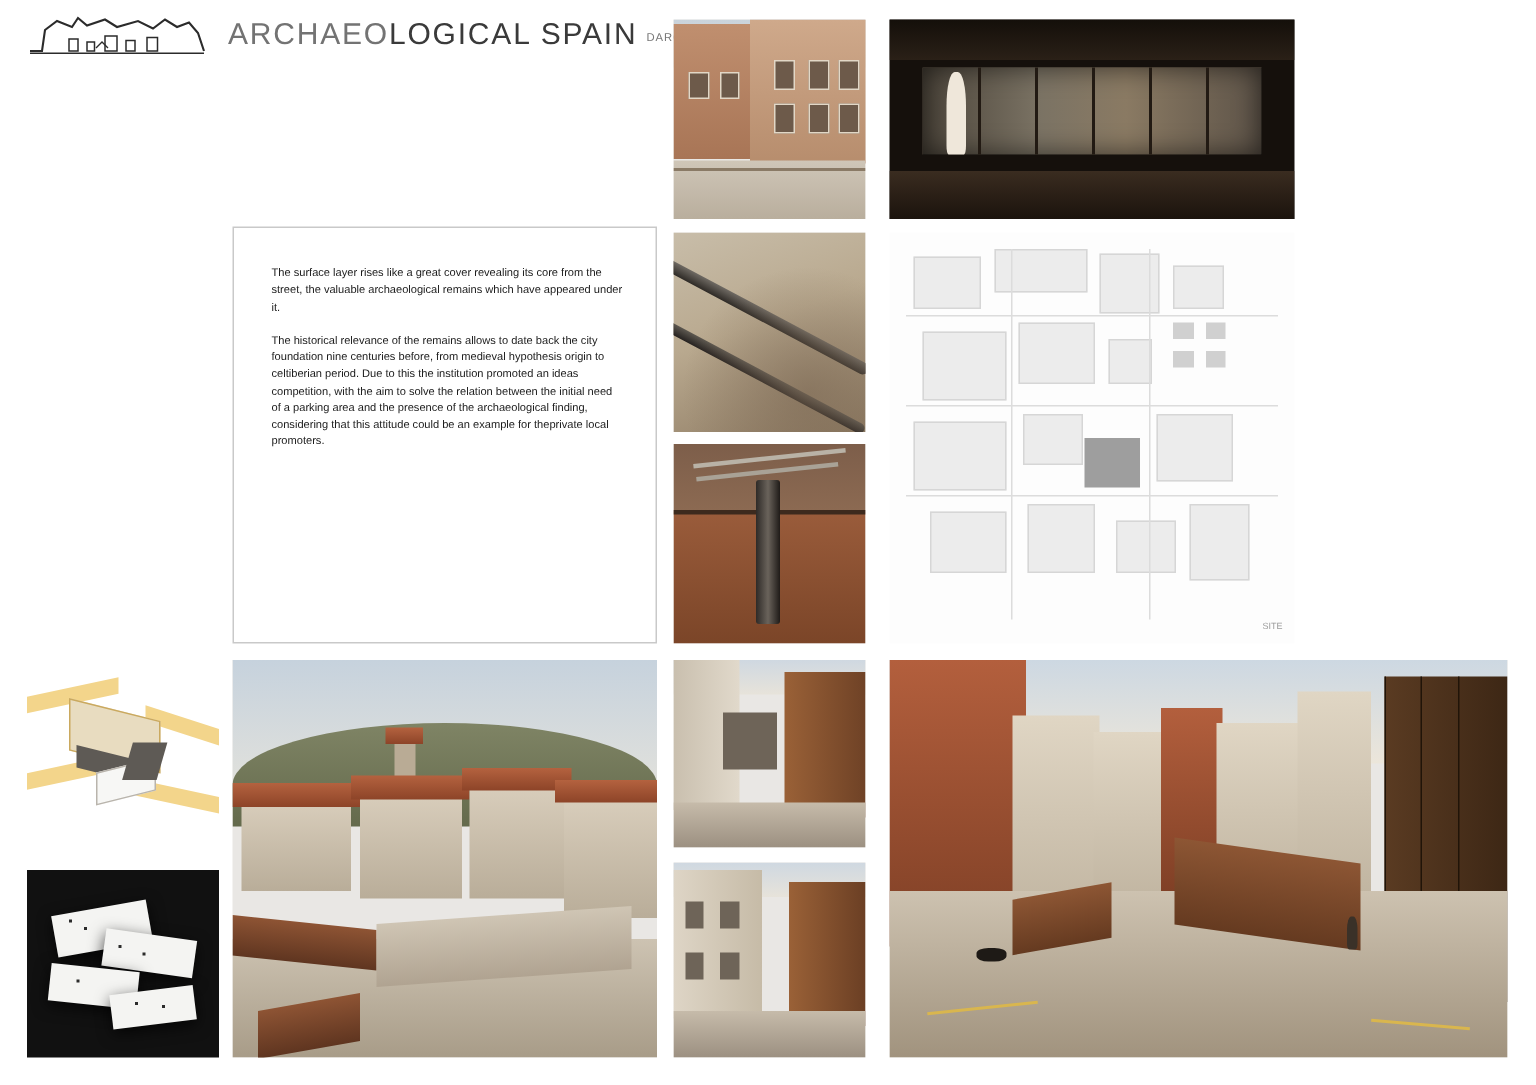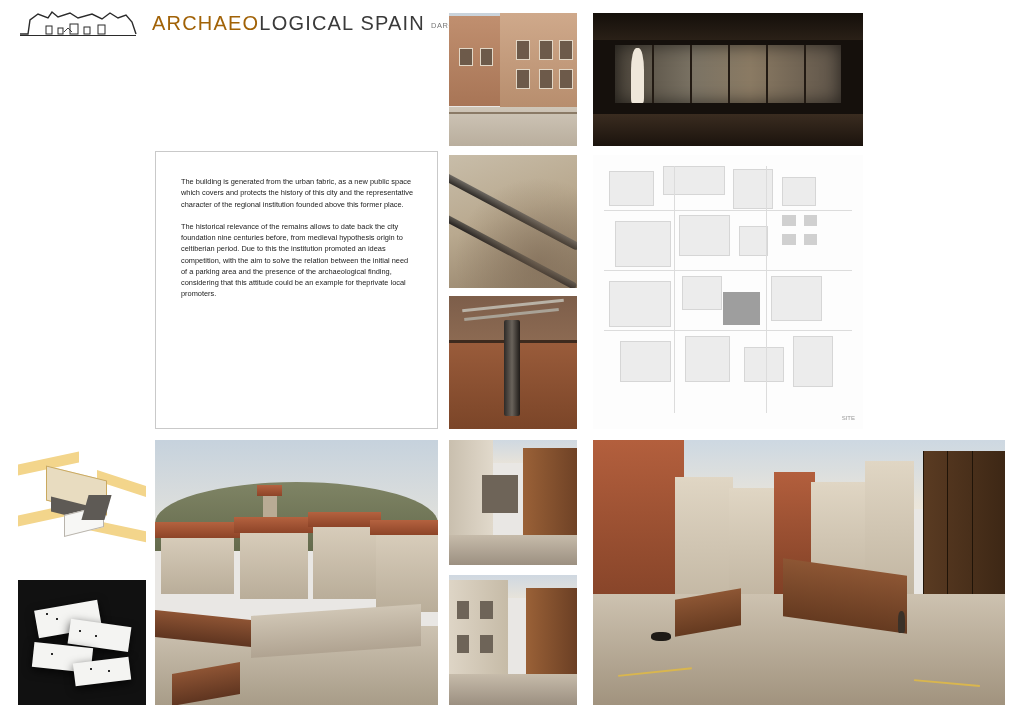--- a/index.html
+++ b/index.html
@@ -29,21 +29,21 @@
     width: 120px; height: 32px;
   }
   .title-block {
     position: absolute;
     left: 152px; top: 12px;
     white-space: nowrap;
   }
   .title-archaeo {
     font-size: 20px;
     letter-spacing: 1.2px;
-    color: #a16207;
+    color: #737373;
     font-family: "Liberation Sans", sans-serif;
     margin-top: 38px;
   }
   .title-logical {
     font-size: 20px;
     letter-spacing: 1.2px;
     color: #3a3a3a;
   }
   .title-sub {
     font-size: 7.5px;
@@ -213,22 +213,21 @@
       <line x1="2" y1="27.5" x2="118" y2="27.5" stroke="#2b2b2b" stroke-width="1"></line>
     </svg>
   </div>
 
   <div class="title-block">
     <span class="title-archaeo">ARCHAEO</span><span class="title-logical">LOGICAL SPAIN</span><span class="title-sub">DAROCA SPAIN</span>
   </div>
 
 
   <div class="textpanel">
-    <p>The building is generated from the urban fabric, as a new public
-space which covers and protects the history of this city and the representative character of the regional institution founded above  this former place.</p>
+    <p>The surface layer rises like a great cover revealing its core from the street, the valuable archaeological remains which have appeared under it.</p>
     <p>The historical relevance of the remains allows to date back the city foundation nine centuries before, from medieval hypothesis origin to celtiberian period. Due to this the institution promoted an ideas competition, with the aim to solve the relation between the initial need of a parking area and the presence of the archaeological finding, considering that this attitude could be an example for theprivate local promoters.</p>
   </div>
 
   <div class="ph" id="img1" style="left:449px; top:13px; width:128px; height:133px;">
     <div class="f-sky"></div>
     <div class="f-bldg-a"></div>
     <div class="f-bldg-b"></div>
     <div class="win" style="left:52%; top:20%; width:10%; height:14%;"></div>
     <div class="win" style="left:70%; top:20%; width:10%; height:14%;"></div>
     <div class="win" style="left:86%; top:20%; width:9%; height:14%;"></div>

